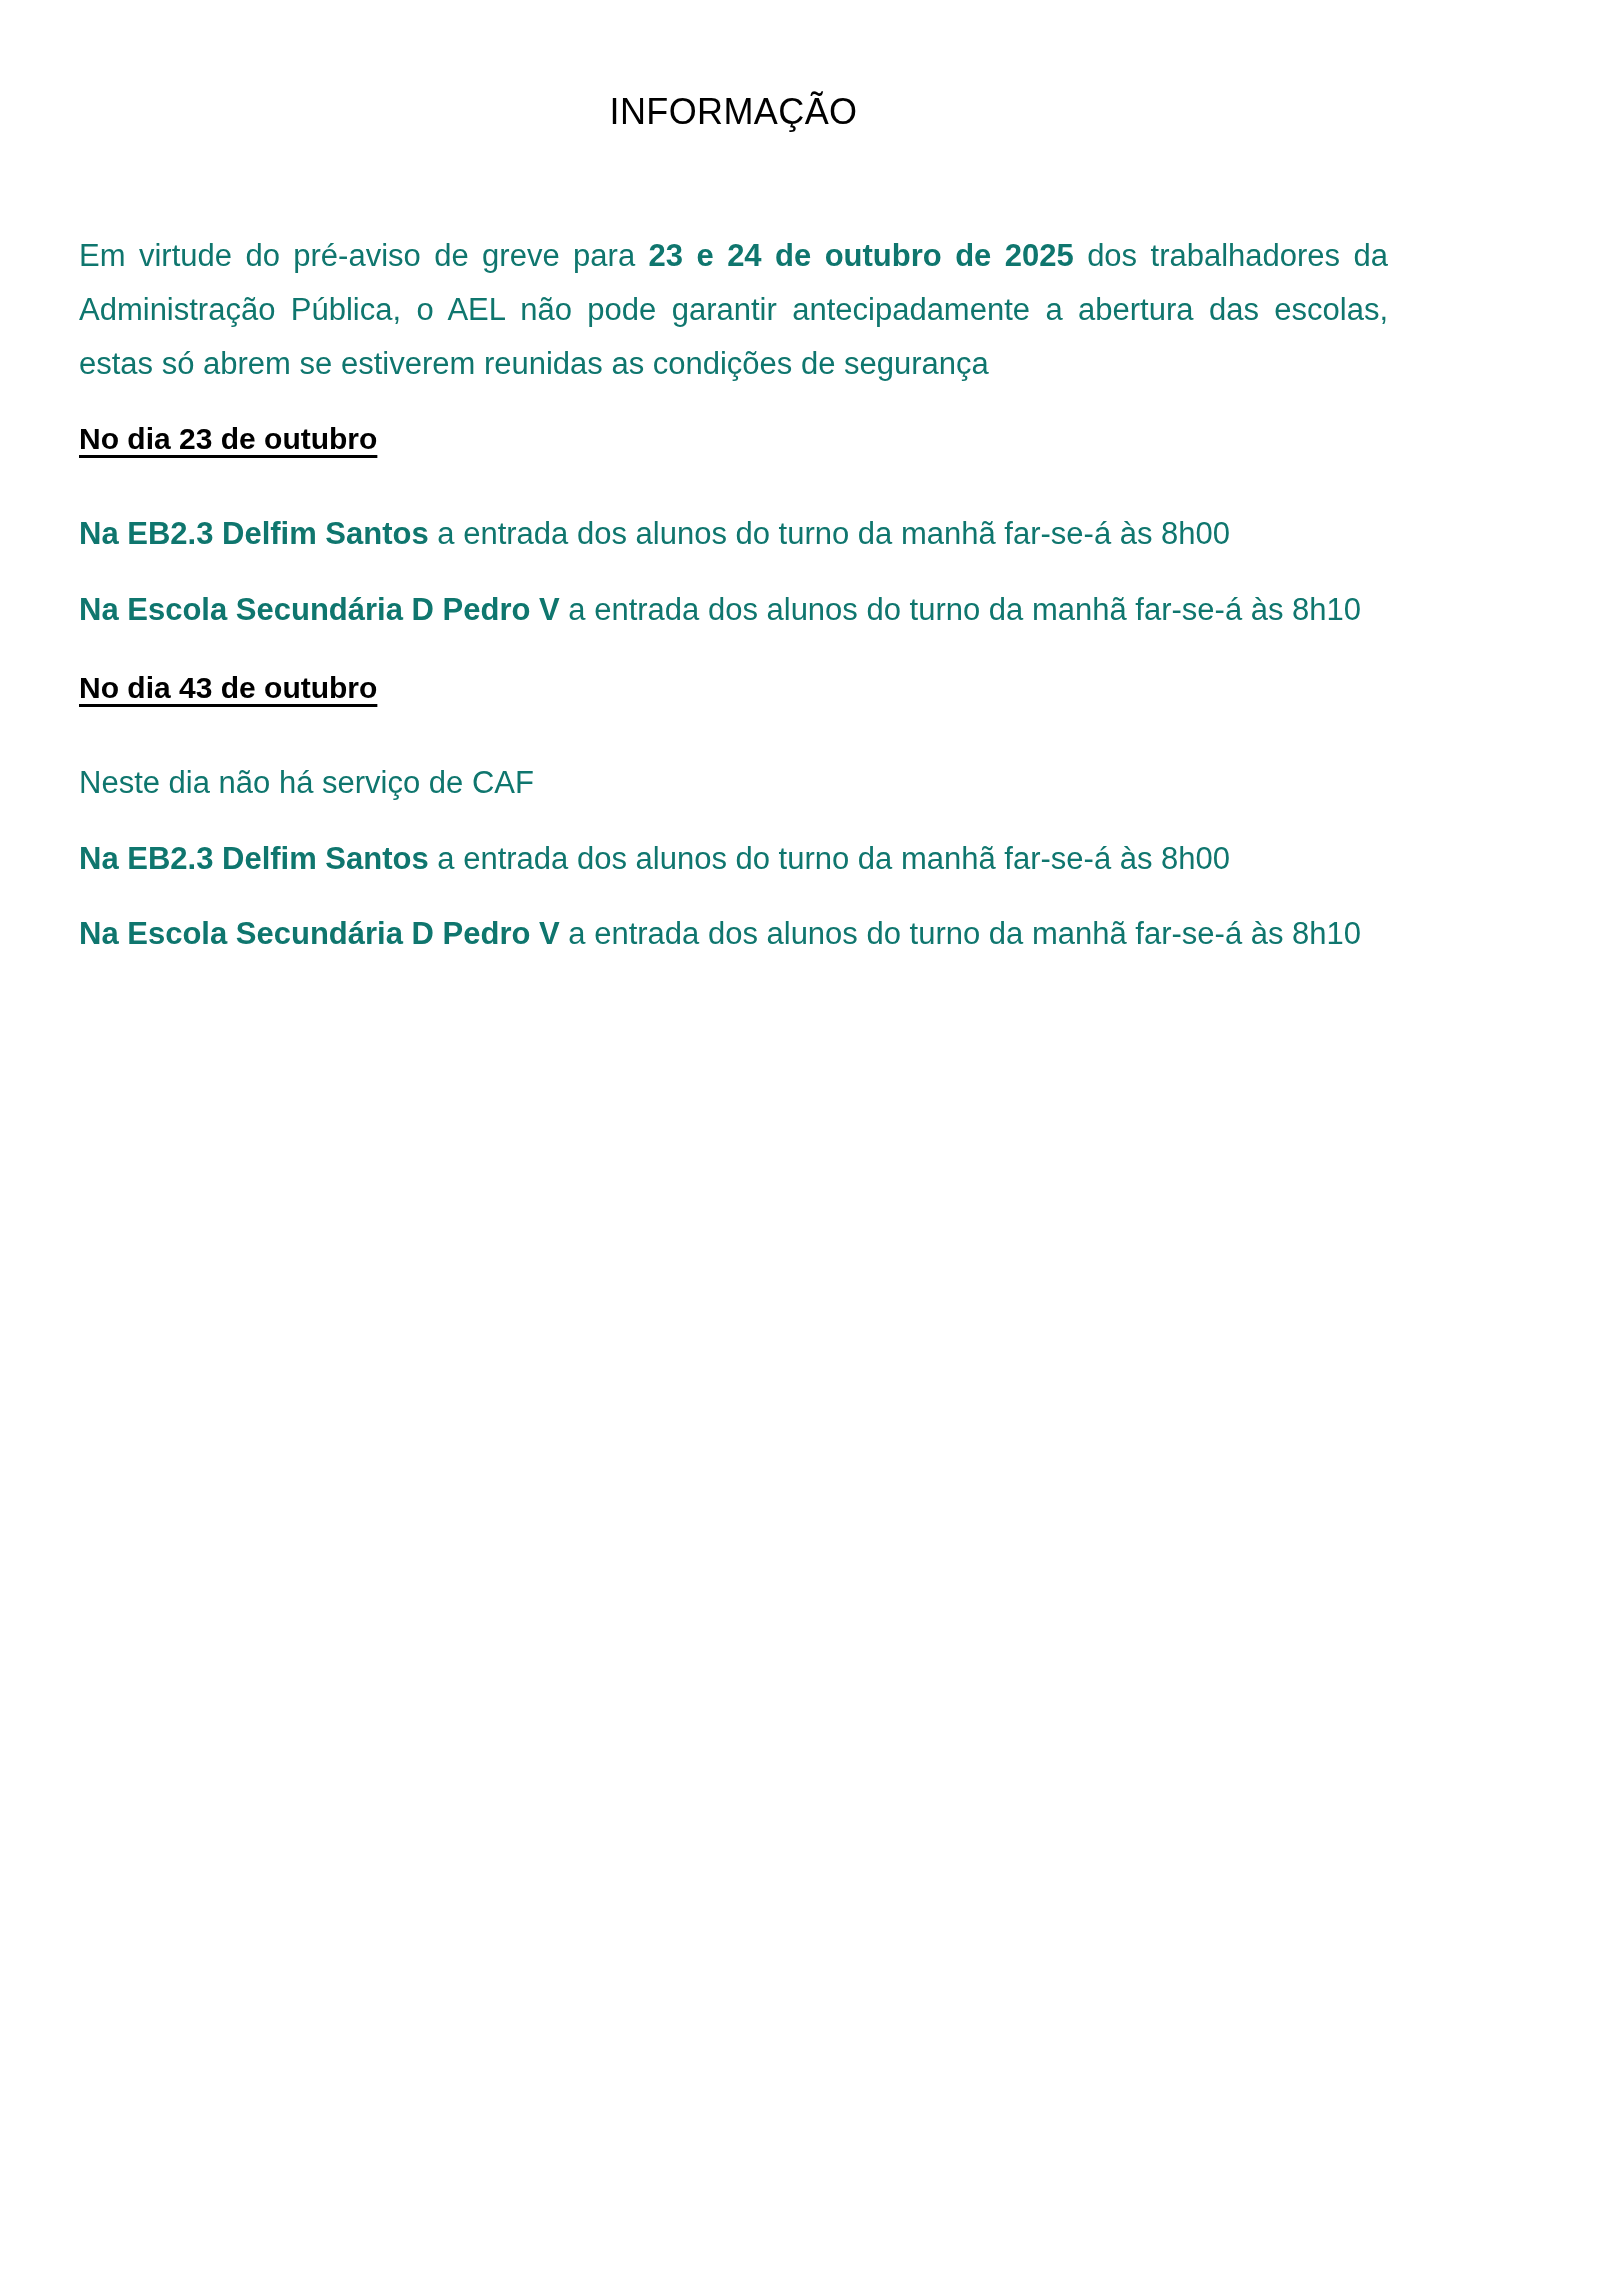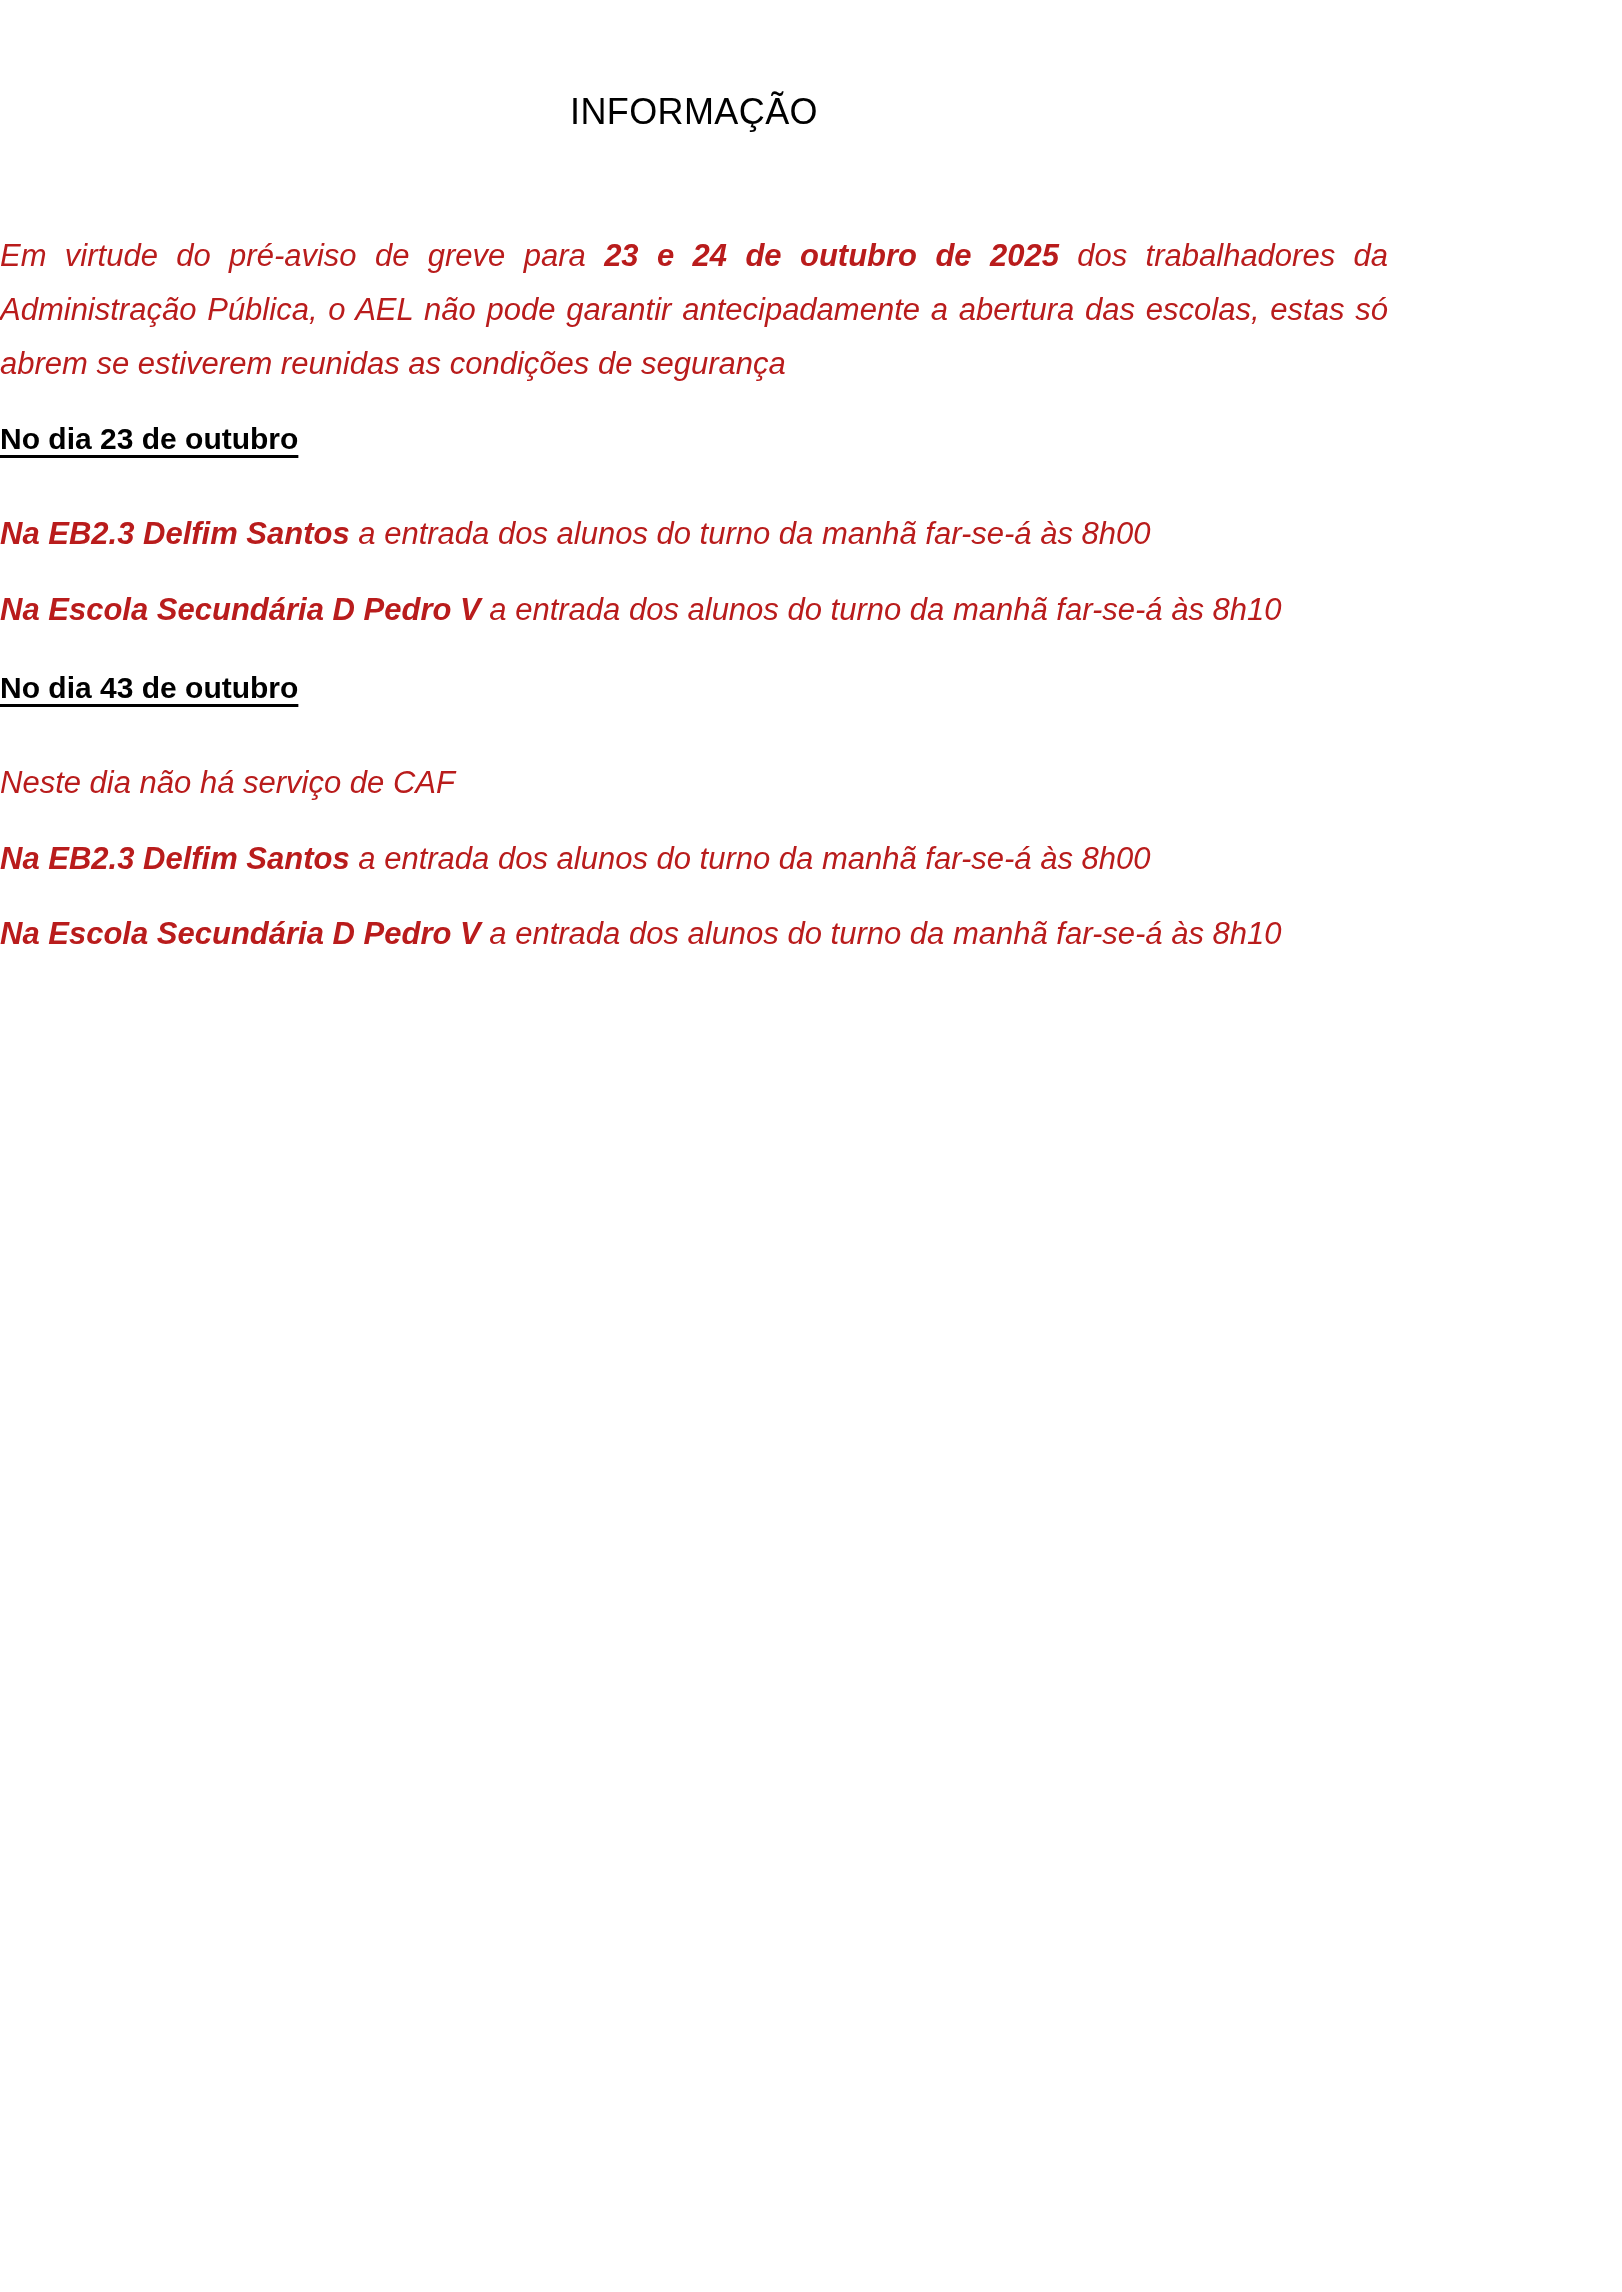--- a/index.html
+++ b/index.html
@@ -7,36 +7,36 @@
   .page {
     position: relative;
     width: 1623px;
     height: 2293px;
     background: #ffffff;
     color: #000000;
     font-family: "Liberation Sans", "DejaVu Sans", sans-serif;
     overflow: hidden;
   }
   .content {
+    padding-left: 79px;
     padding-right: 235px; 
   }
   .doc-title {
     margin-top: 85px;
     text-align: center;
     font-size: 36px;
     line-height: 54px;
     font-weight: normal;
     letter-spacing: 0.4px;
   }
   .body-text {
     font-size: 31px;
     line-height: 54px;
     text-align: justify;
-    color: #b91c1c;
-    font-style: italic;
+    color: #0f766e;
   }
   .intro {
     margin-top: 90px;
   }
   .section-heading {
     font-size: 30px;
     line-height: 59px;
     font-weight: bold;
     text-decoration: underline;
     text-decoration-thickness: 2.7px;

